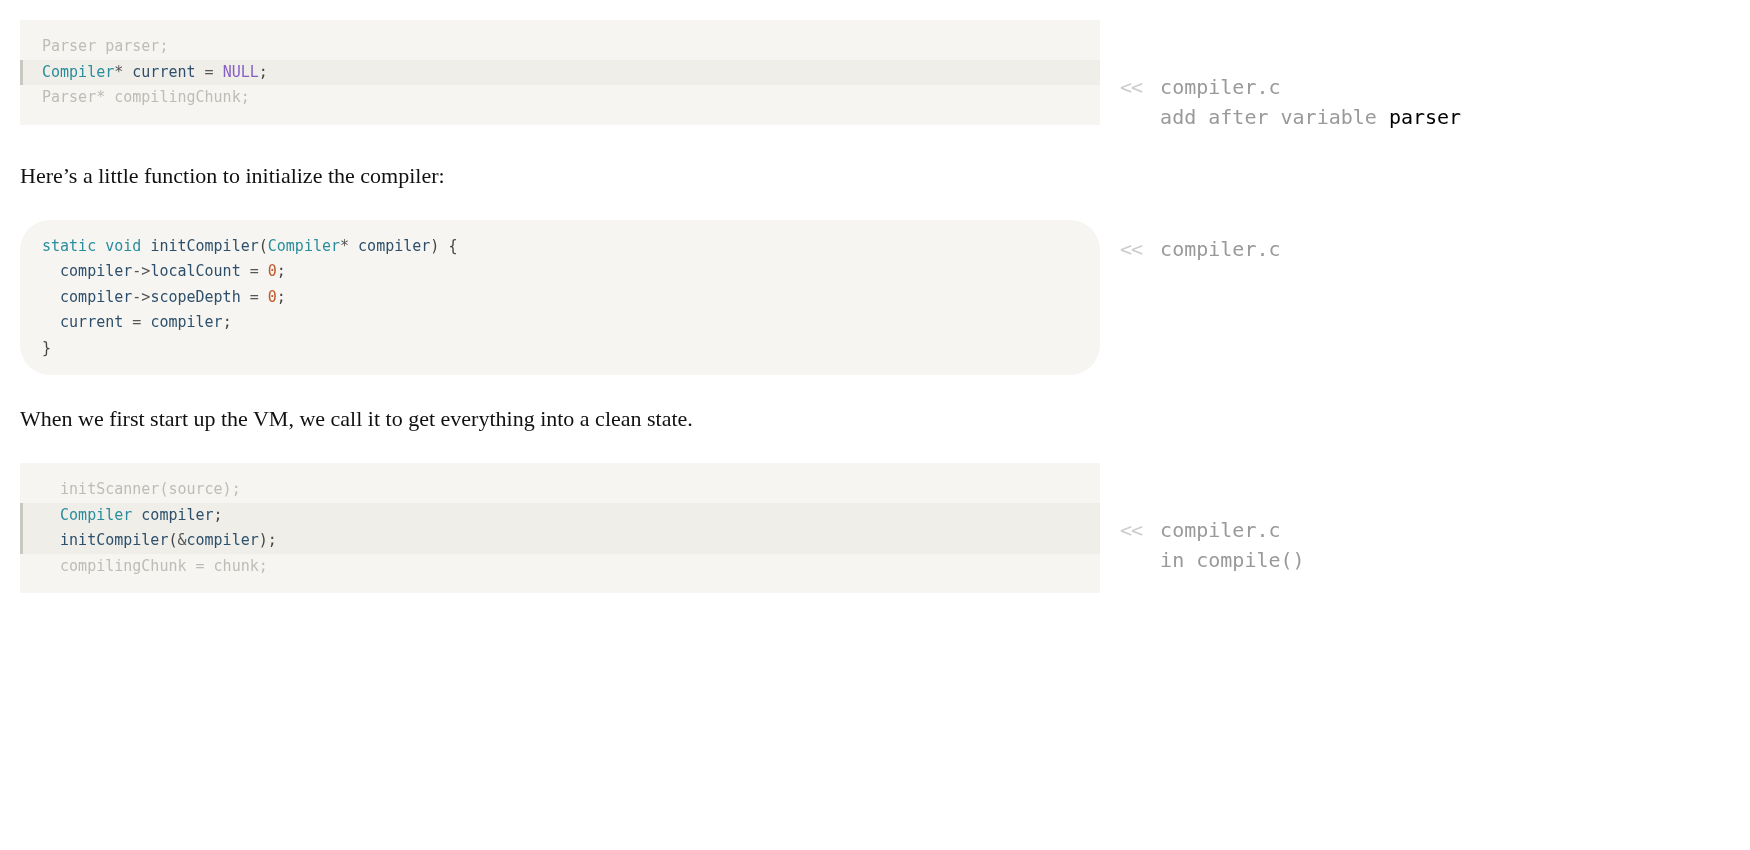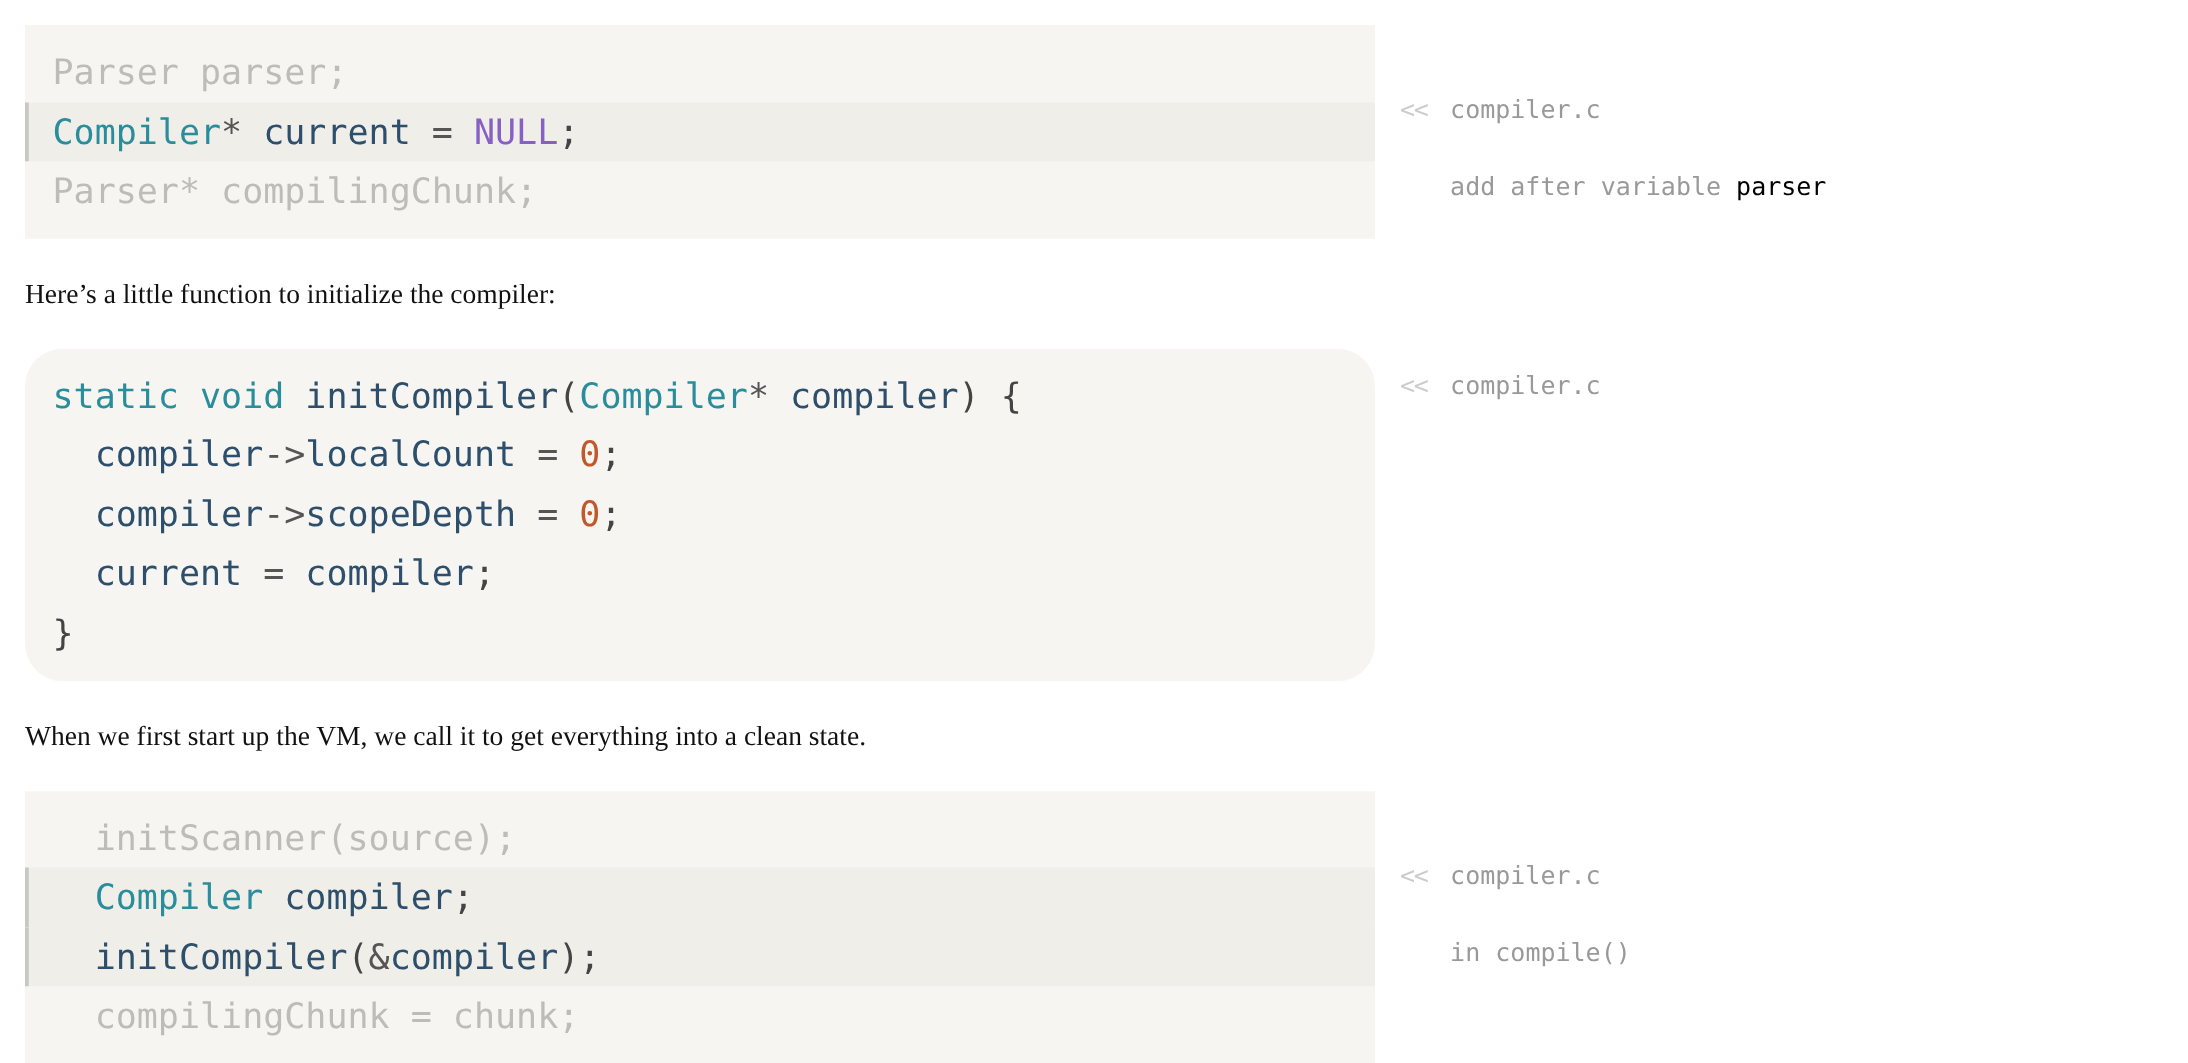--- a/index.html
+++ b/index.html
@@ -21,27 +21,27 @@
       line-height: 1.5;
     }
     .aside-row { display: flex; align-items: flex-start; }
     .aside-arrow {
       color: #ccc;
       padding-right: 18px;
       padding-top: 0;
       font-family: 'Menlo', 'Consolas', monospace;
       letter-spacing: -1px;
     }
-    .aside-body { display: flex; flex-direction: column; gap: 32px; }
+    .aside-body { display: flex; flex-direction: column; }
     .aside-body .highlight-var { color: #000000; margin-top: 25px; }
 
     pre.code {
       background: #f6f5f1;
       font-family: 'Menlo', 'Consolas', monospace;
-      font-size: 28px;
+      font-size: 15px;
       line-height: 1.7;
       padding: 14px 0 14px 22px;
       color: #333;
       white-space: pre;
       width: 100%;
       overflow: hidden;
     }
     pre.code .line { display: block; }
     pre.code .context { color: #bdbdb7; }
     pre.code .inserted {

